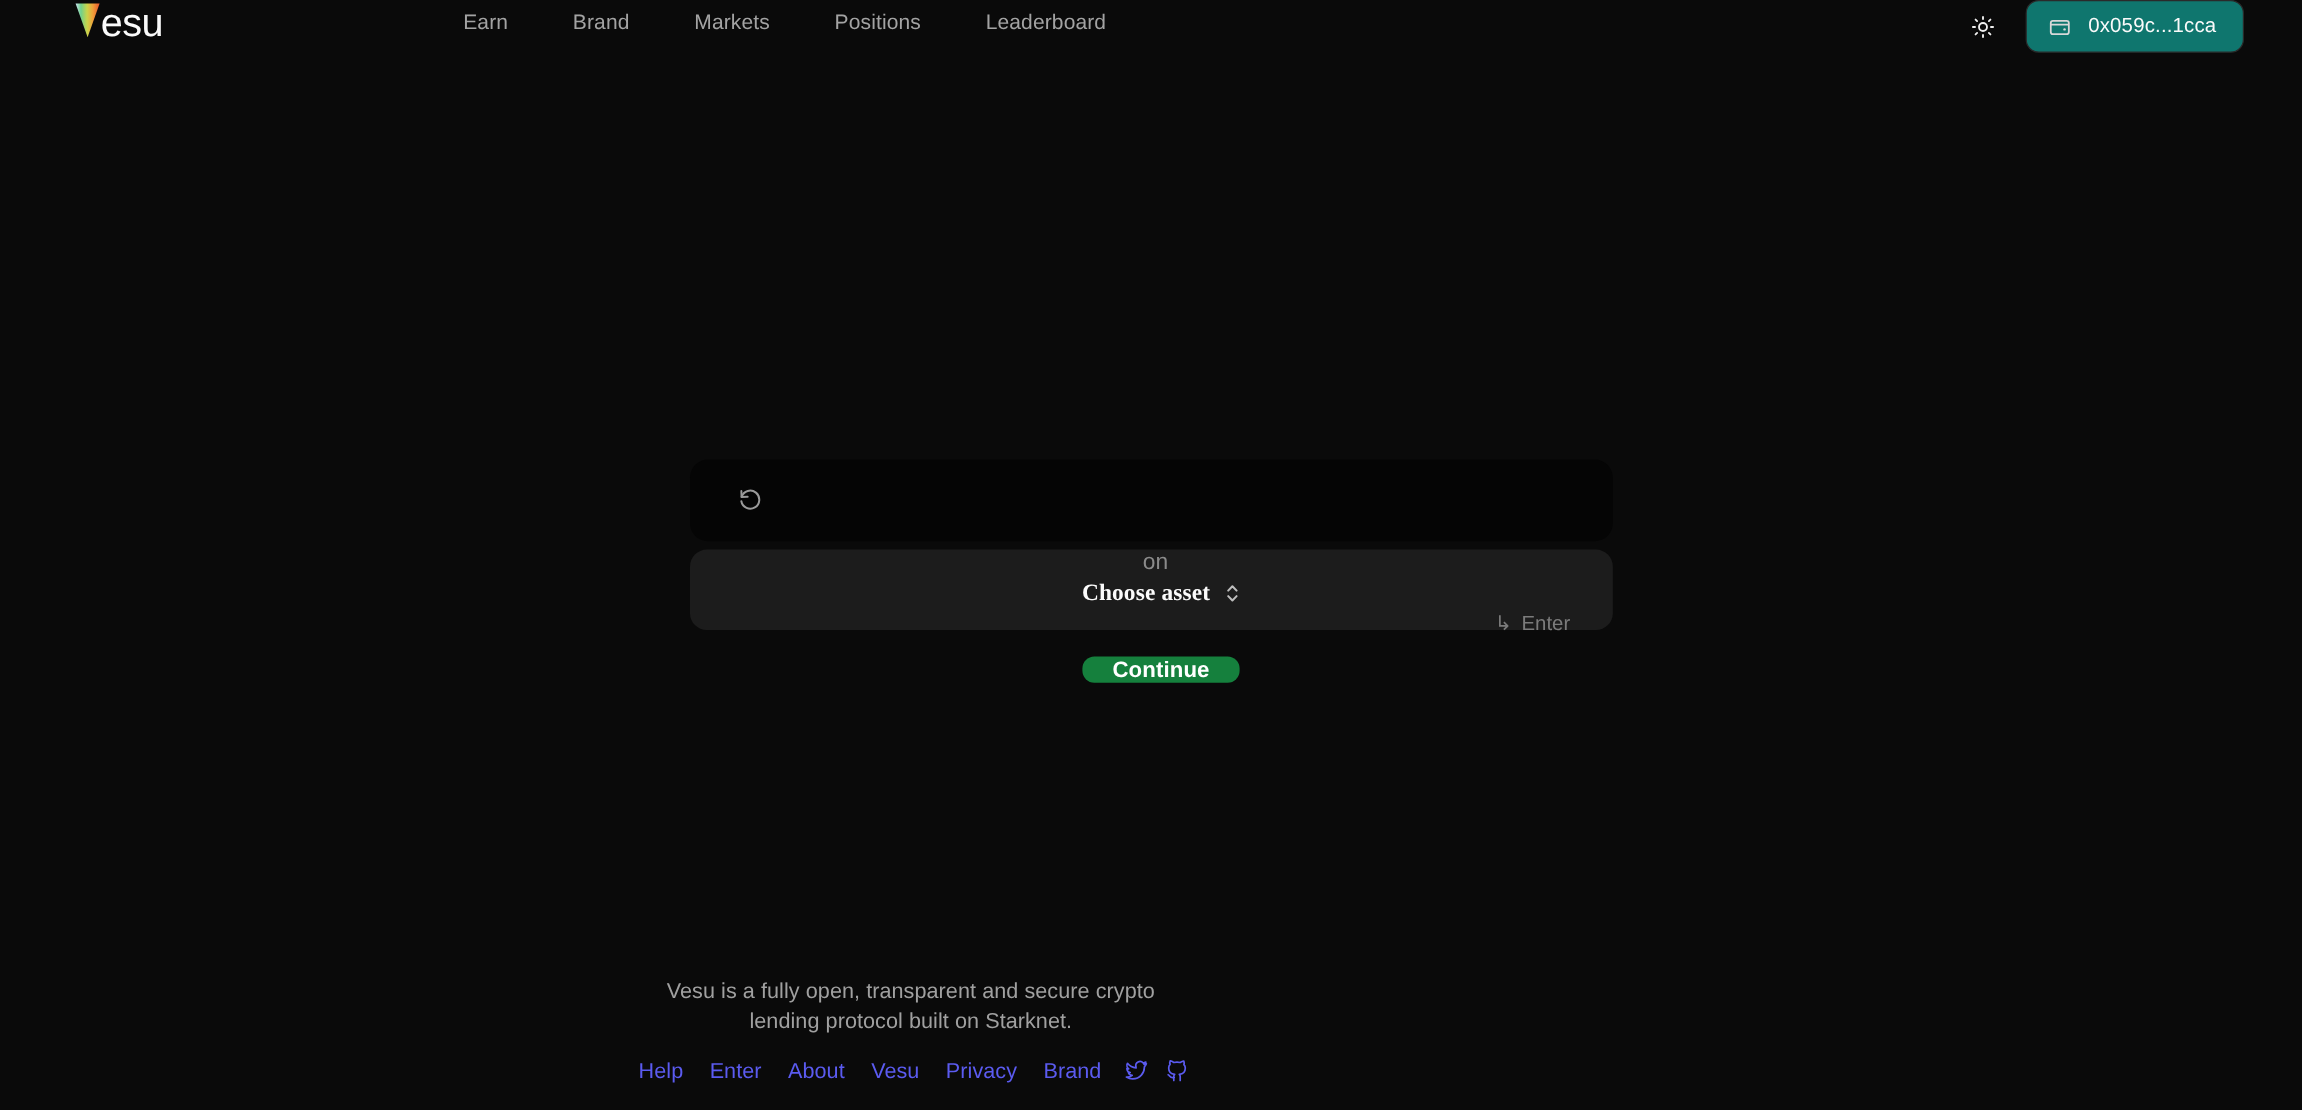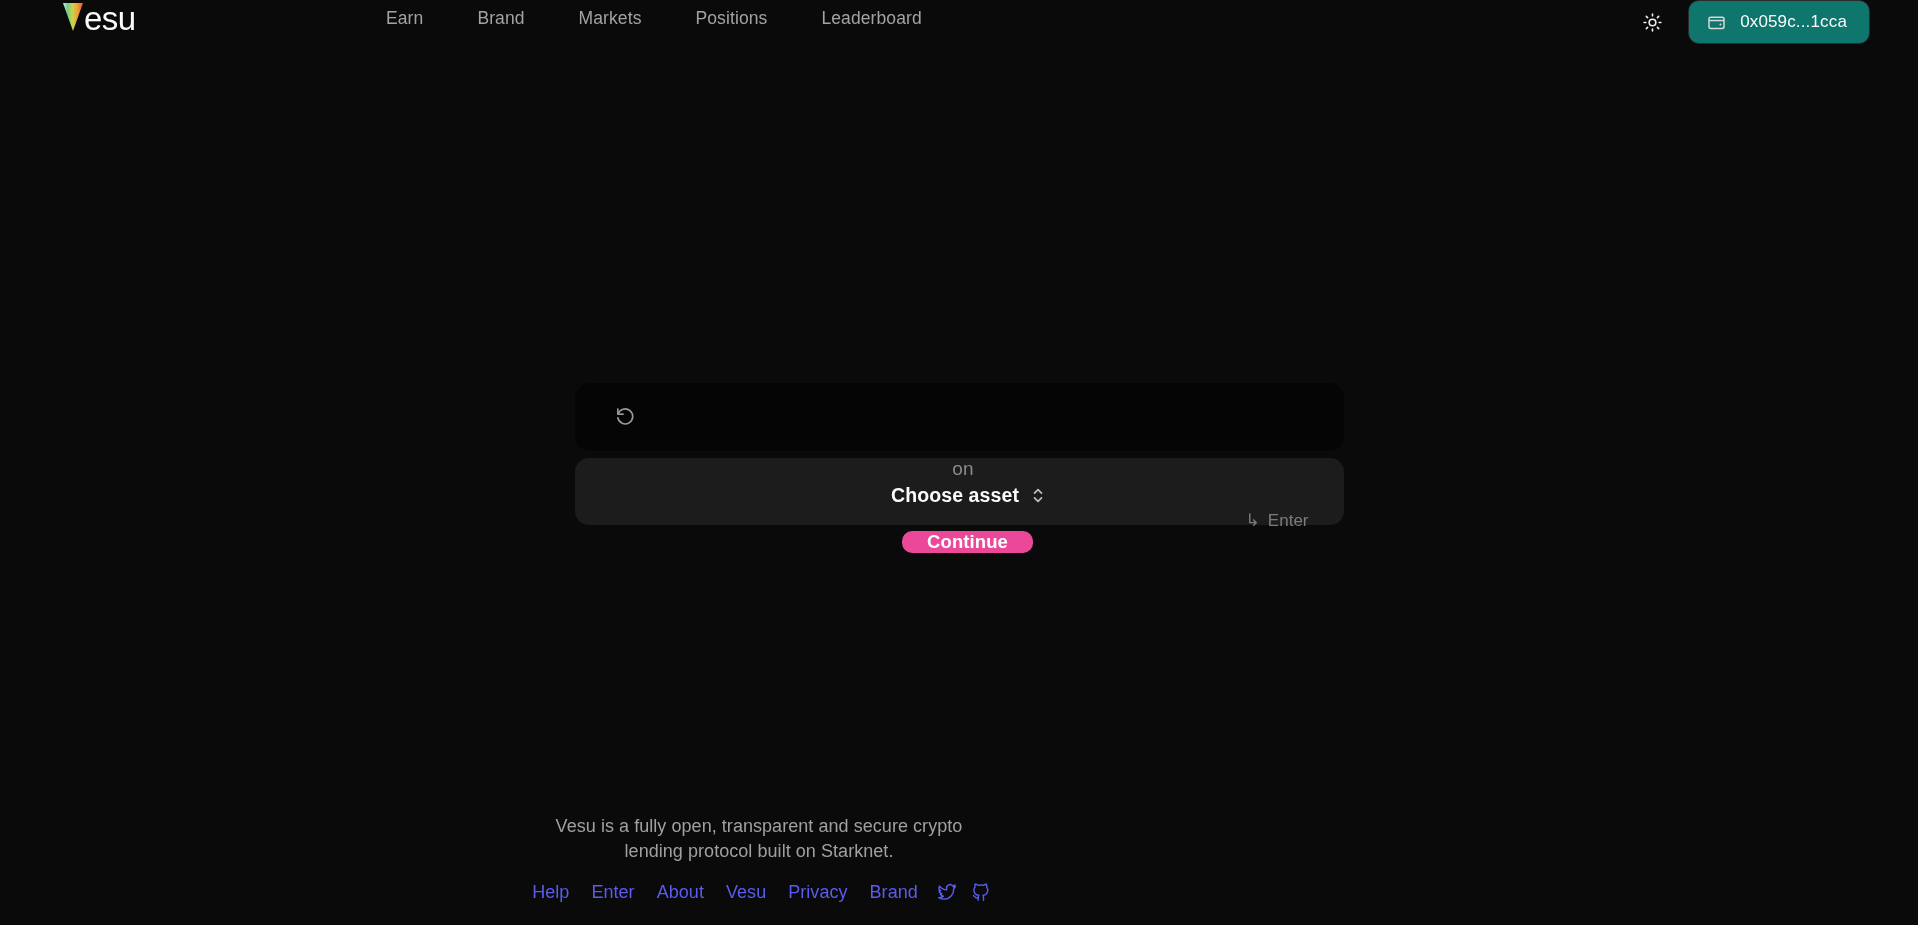--- a/index.html
+++ b/index.html
@@ -146,21 +146,21 @@
     margin-right: 9px;
     letter-spacing: 0.1px;
   }
   .asset-select {
     display: flex;
     align-items: center;
     gap: 13px;
     background: none;
     border: none;
     cursor: pointer;
-    font-family: Liberation Sans, sans-serif;
+    font-family: Liberation Serif, serif;
     padding: 4px 2px;
   }
   .asset-label {
     color: #fbfbfb;
     font-size: 19.5px;
     font-weight: bold;
     letter-spacing: 0.1px;
   }
   .enter-hint {
     margin-left: auto;
@@ -169,29 +169,30 @@
     gap: 8px;
     color: #7b7b7b;
     font-size: 17px;
     margin-right: 18px;
     user-select: none;
   }
   .enter-arrow { font-size: 17px; color: #7b7b7b; line-height: 1; }
   .continue-btn {
     height: 47px;
     padding: 0 25px;
-    background: #ec4899;
+    background: #15803d;
     color: #ffffff;
     font-size: 18.5px;
     font-weight: bold;
     border: none;
     border-radius: 10px;
     cursor: pointer;
     font-family: inherit;
     letter-spacing: 0.1px;
+    margin-top: 17px;
   }
 
   
   .footer {
     position: absolute;
     left: 0;
     bottom: 18px;
     width: 1518px;
     display: flex;
     flex-direction: column;

